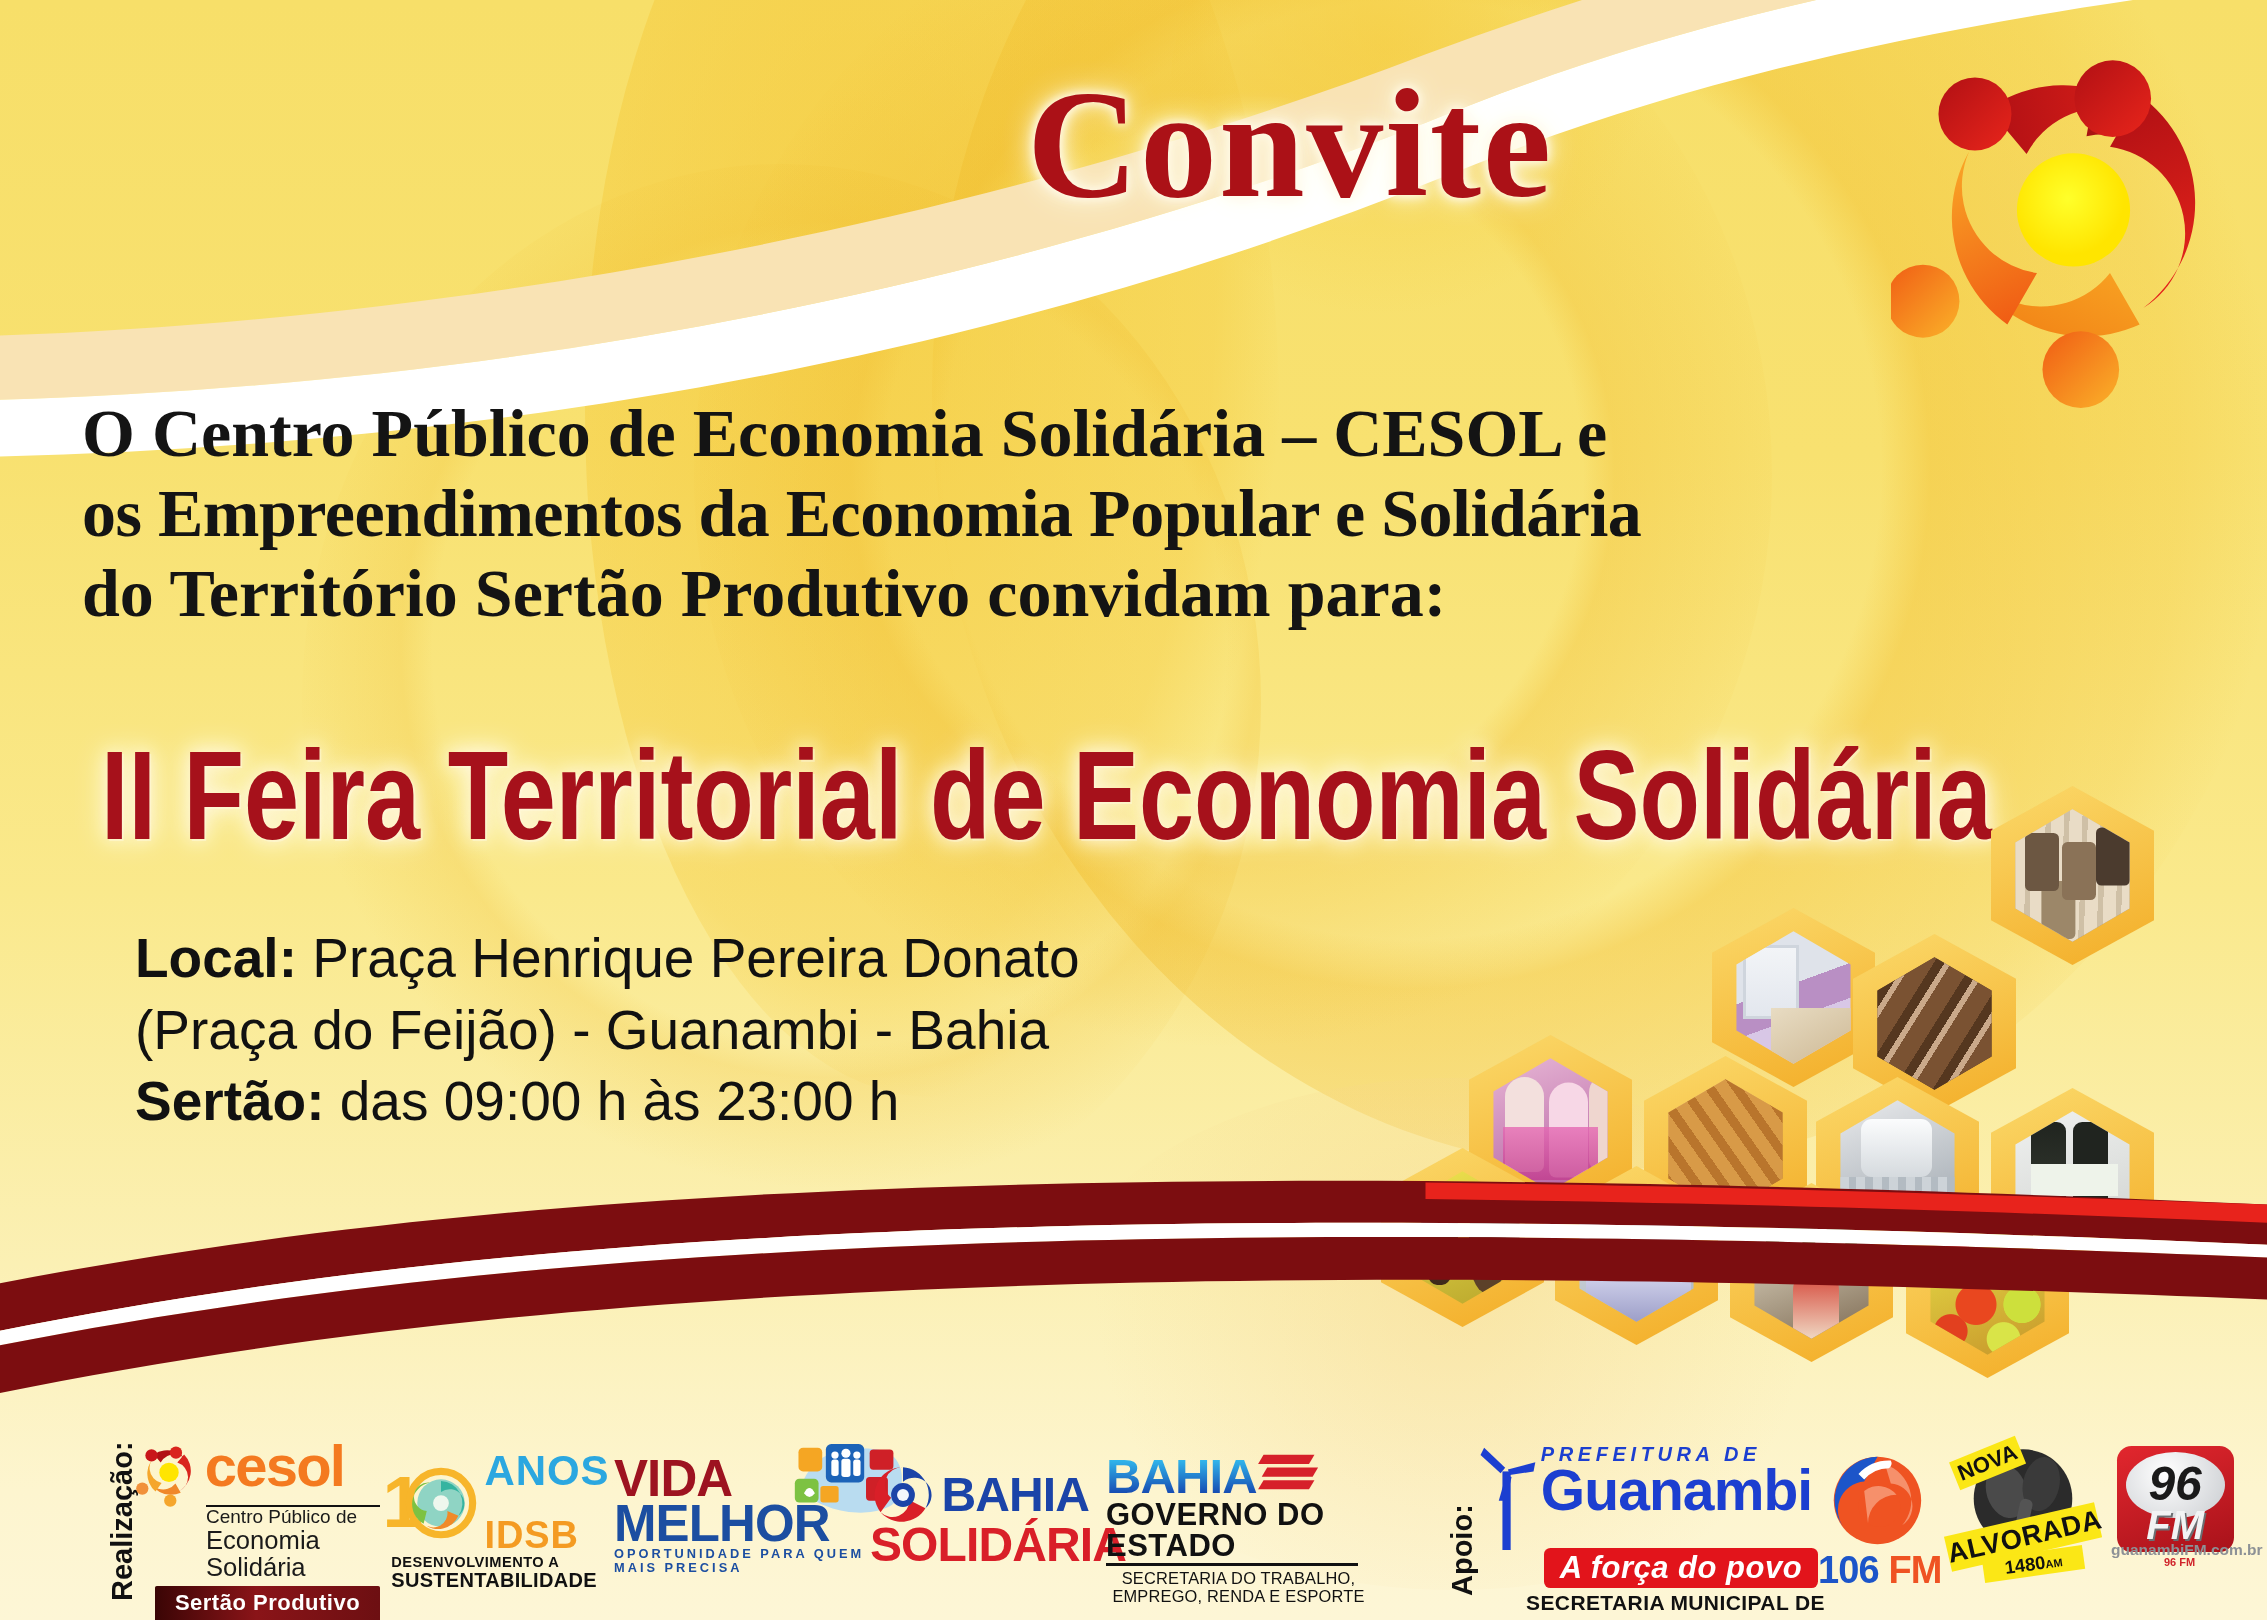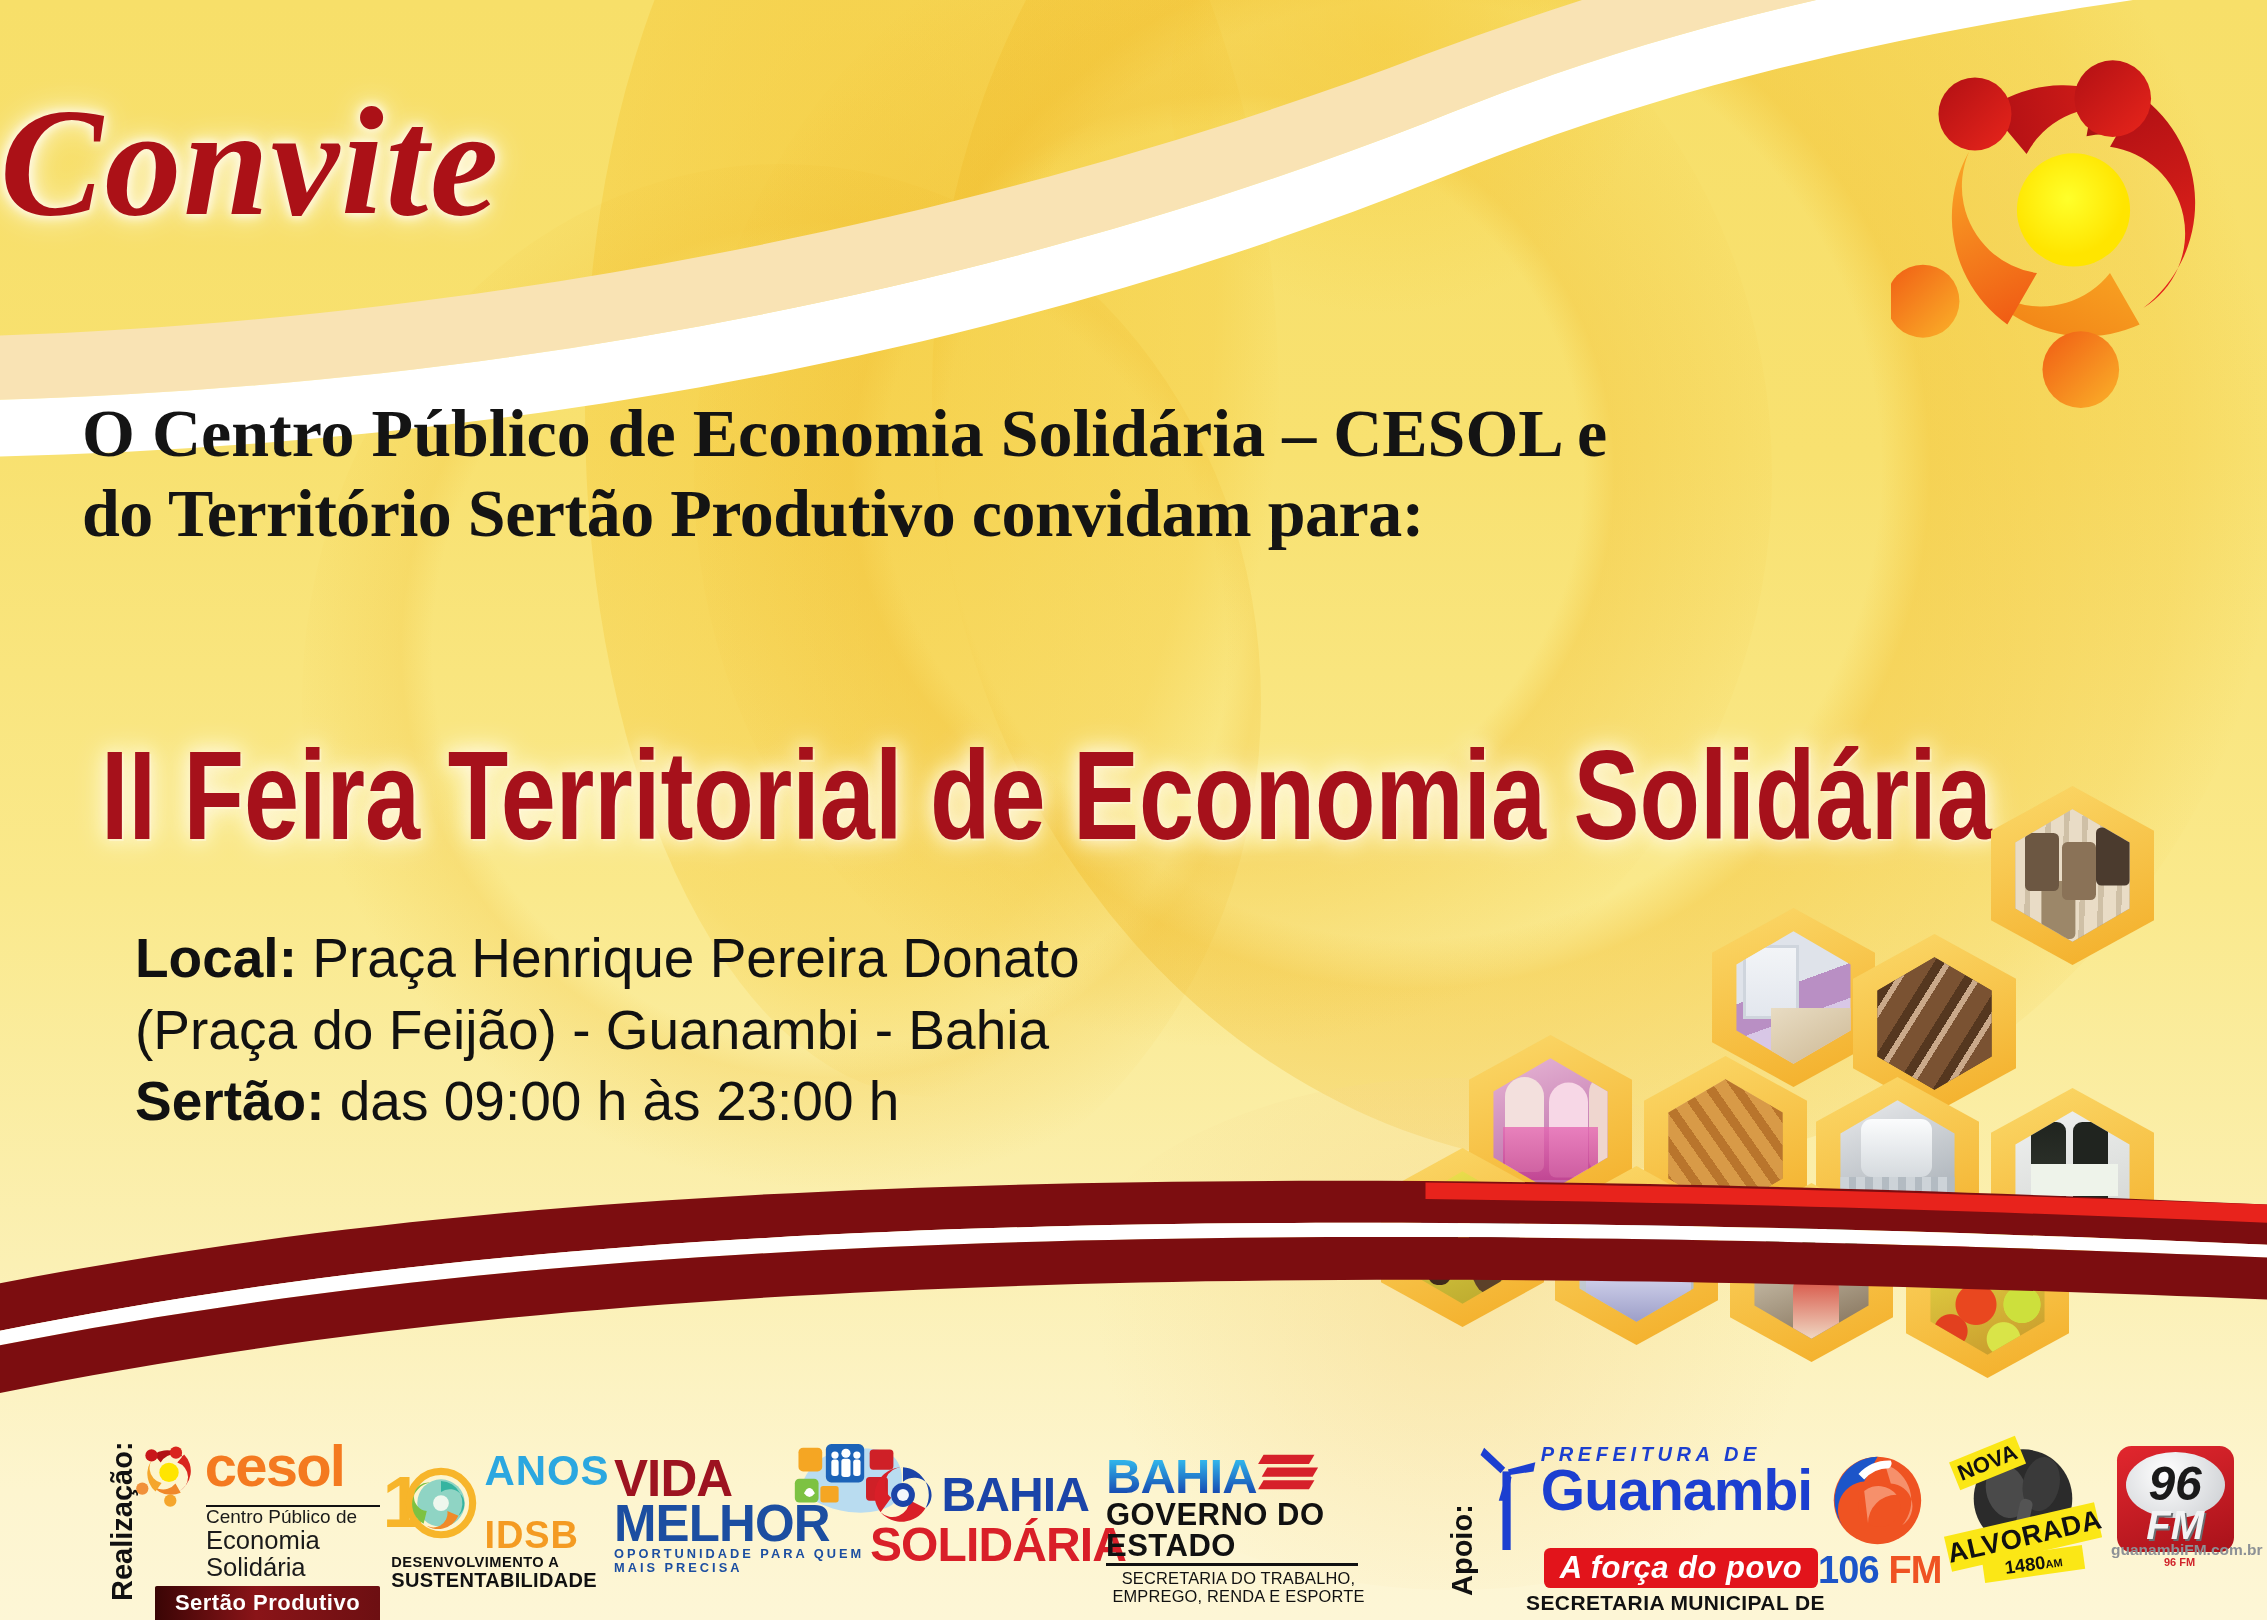--- a/index.html
+++ b/index.html
@@ -44,28 +44,27 @@
   .ribbon{position:absolute;left:-128px;top:-55px;width:2558px;height:694px;pointer-events:none;}
 
   
   .swoosh{position:absolute;left:0;bottom:208px;width:2268px;height:256px;pointer-events:none;}
 
   
   .cesol-mark{position:absolute;}
 
   
   .convite{
-    position:absolute;left:0;top:85px;width:1553px;
-    text-align:left;
+    position:absolute;left:0;top:67px;width:1553px;
+    text-align:right;
     font-family:"Liberation Serif",serif;
     font-weight:bold;font-size:154px;line-height:1;
     color:#ab1117;
     text-shadow:0 0 16.4px #fff9e0,0 0 31px #fffbe8,0 0 9.1px #fff;
     letter-spacing:1.8px;
-    font-style:italic;
   }
   .intro{
     position:absolute;left:82px;top:393px;width:1965px;
     font-family:"Liberation Serif",serif;
     font-weight:bold;
     font-size:68px;line-height:1.18;
     color:#141414;
   }
   .intro .ln{display:block;}
   .intro .ln:nth-child(2){letter-spacing:-0.5px;}
@@ -252,20 +251,21 @@
     <circle cx="92" cy="95" r="40" fill="url(#gA)"></circle>
     <circle cx="243" cy="78" r="42" fill="url(#gA)"></circle>
     <circle cx="35" cy="300" r="40" fill="url(#gD)"></circle>
     <circle cx="208" cy="375" r="42" fill="url(#gD)"></circle>
   </svg>
 
   <div class="convite">Convite</div>
 
   <div class="intro">
     <span class="ln">O Centro Público de Economia Solidária – CESOL e</span>
+    <span class="ln">os Empreendimentos da Economia Popular e Solidária</span>
     <span class="ln">do Território Sertão Produtivo convidam para:</span>
   </div>
 
   <div class="event-title">II Feira Territorial de Economia Solidária</div>
 
   <div class="details">
     <span class="row">
       <b>Local:</b>
       <span>Praça Henrique Pereira Donato</span>
     </span>

